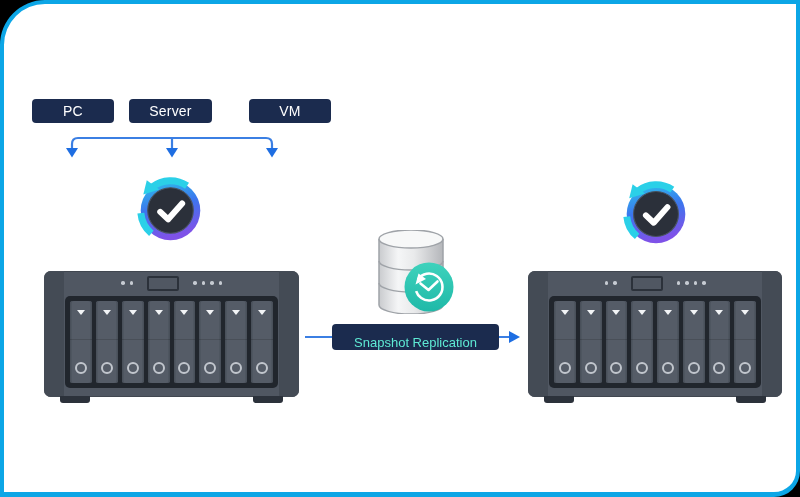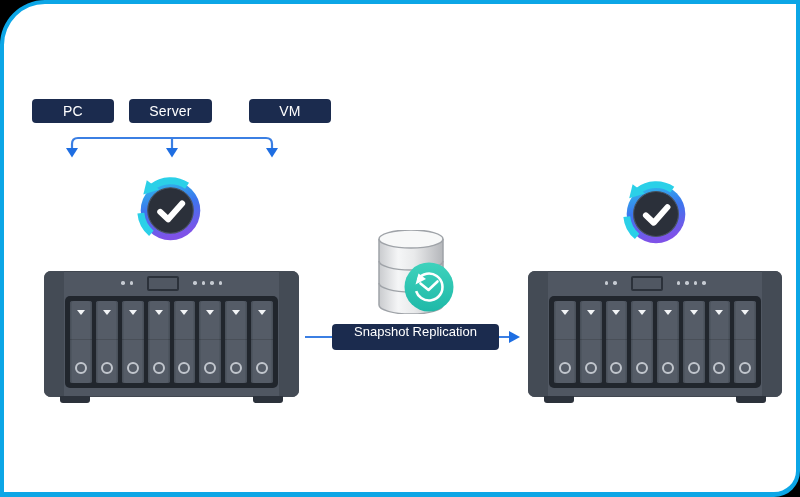--- a/index.html
+++ b/index.html
@@ -12,21 +12,21 @@
   
   .src-box{position:absolute;top:95px;height:24px;background:#1b2b4e;border-radius:4px;
     color:#fff;font-size:14px;display:flex;align-items:center;justify-content:center;
     letter-spacing:.2px;}
   #box-pc{left:28px;width:82px;}
   #box-server{left:125px;width:83px;}
   #box-vm{left:223px;width:82px;margin-left:22px;}
 
   
   .repl-label{position:absolute;left:328px;top:320px;width:167px;height:26px;background:#1b2b4e;
-    border-radius:4px;color:#ffffff;font-size:13px;display:flex;align-items:flex-start;justify-content:center;
+    border-radius:4px;color:#5eead4;font-size:13px;display:flex;align-items:flex-end;justify-content:center;
     z-index:6;}
 
   
   .nas{position:absolute;width:255px;height:126px;background:#505762;border-radius:7px;
     box-shadow:inset 0 0 0 1px rgba(0,0,0,.18);}
   .nas .side{position:absolute;top:0;bottom:0;width:20px;background:#444b55;}
   .nas .side.l{left:0;border-radius:7px 0 0 7px;}
   .nas .side.r{right:0;border-radius:0 7px 7px 0;}
   .nas-top{position:absolute;left:20px;right:20px;top:0;height:24px;display:flex;
     align-items:center;justify-content:center;gap:14px;}

